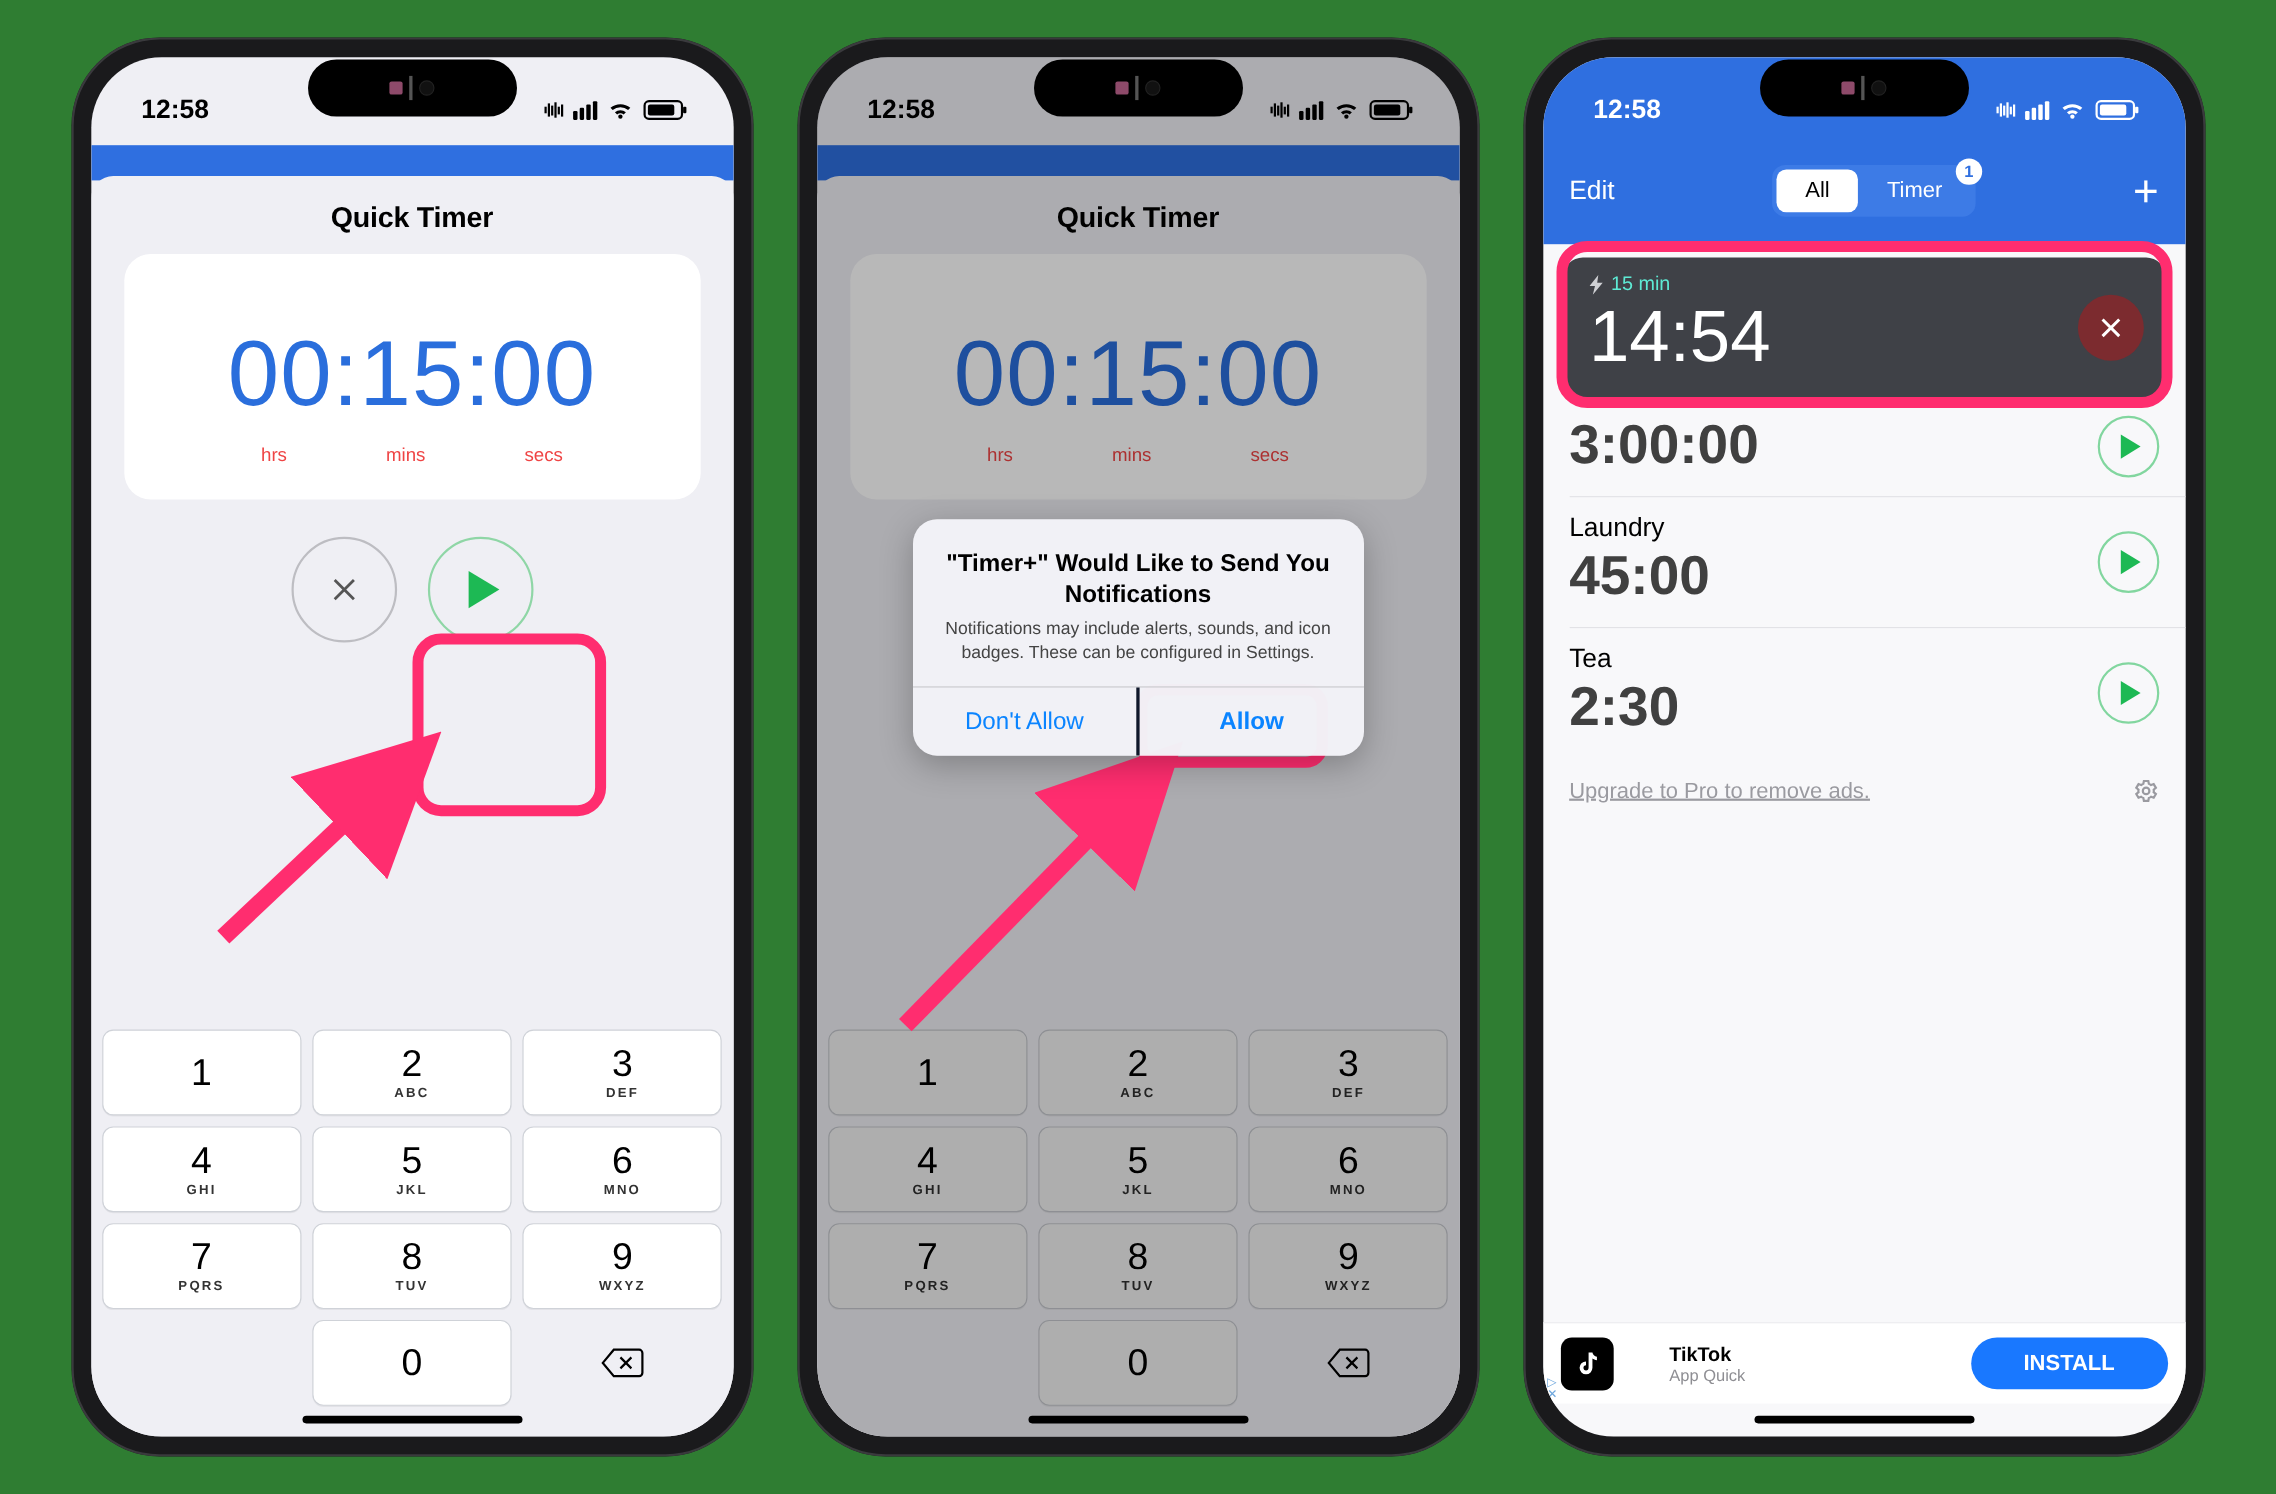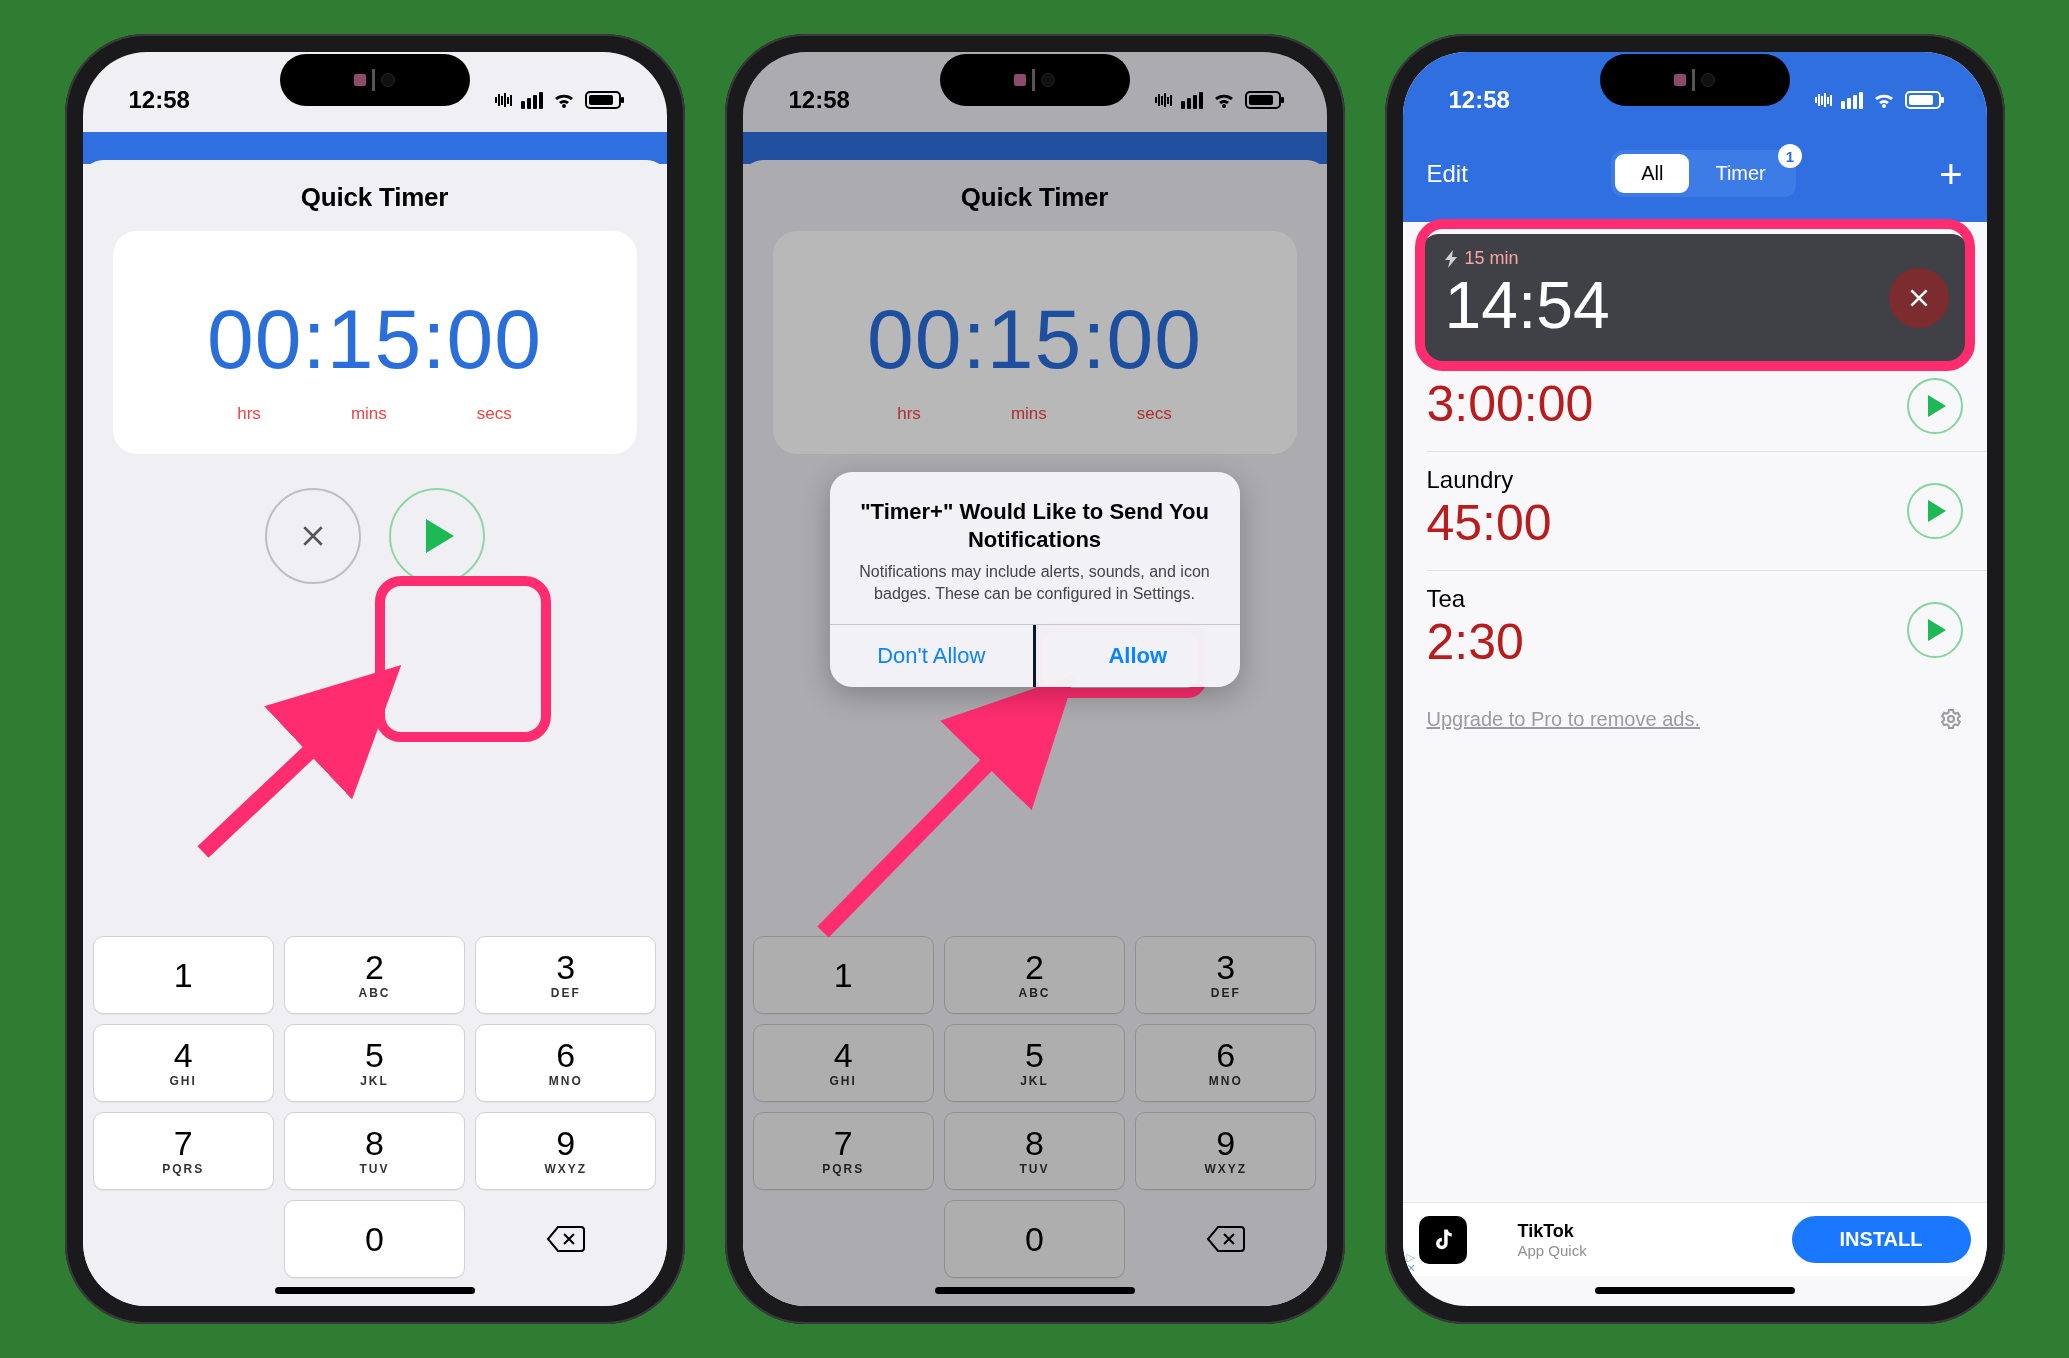--- a/index.html
+++ b/index.html
@@ -146,29 +146,29 @@
   .seg{display:flex;background:#3d7be6;border-radius:12px;padding:4px;gap:0;position:relative;}
   .seg .seg-btn{padding:8px 26px;font-size:20px;color:#fff;border-radius:9px;}
   .seg .seg-btn.active{background:#fff;color:#000;font-weight:500;}
   .seg .badge{position:absolute;top:-6px;right:-6px;width:24px;height:24px;border-radius:50%;background:#fff;color:#2f6fe0;font-size:15px;font-weight:700;display:flex;align-items:center;justify-content:center;}
   .plus{color:#fff;font-size:40px;font-weight:300;line-height:.6;}
   .timers{position:absolute;top:172px;left:0;right:0;bottom:110px;}
   .run-card{
     margin:10px 18px 0;background:#3f4147;color:#fff;
     border-radius:18px;padding:14px 24px 18px;position:relative;
   }
-  .run-card .rc-top{display:flex;align-items:center;gap:6px;font-size:18px;color:#fca5a5;}
+  .run-card .rc-top{display:flex;align-items:center;gap:6px;font-size:18px;color:#5eead4;}
   .run-card .rc-time{font-size:66px;font-weight:300;margin-top:-2px;font-variant-numeric:tabular-nums;}
   .run-card .rc-close{position:absolute;right:20px;top:50%;transform:translateY(-50%);width:60px;height:60px;border-radius:50%;background:#7c2b2f;display:flex;align-items:center;justify-content:center;}
   .run-card .rc-close svg{width:26px;height:26px;}
   .hi-box.card-hi{top:167px;left:12px;right:12px;height:152px;border-radius:28px;}
   .timer-row{padding:14px 24px 18px;position:relative;}
   .timer-row+.timer-row{border-top:1px solid #e2e2e6;margin-left:24px;padding-left:0;padding-right:24px;}
   .timer-row .tr-name{font-size:24px;color:#000;}
-  .timer-row .tr-time{font-size:50px;font-weight:400;color:#b91c1c;font-variant-numeric:tabular-nums;}
+  .timer-row .tr-time{font-size:50px;font-weight:700;color:#404040;font-variant-numeric:tabular-nums;}
   .timer-row .tr-play{position:absolute;right:24px;top:50%;transform:translateY(-50%);width:56px;height:56px;border:2px solid #82d69f;border-radius:50%;display:flex;align-items:center;justify-content:center;}
   .timer-row .tr-play .tri{width:0;height:0;border-top:11px solid transparent;border-bottom:11px solid transparent;border-left:18px solid var(--green);margin-left:4px;}
   .upsell{margin:18px 24px;display:flex;align-items:center;justify-content:space-between;}
   .upsell .ut{color:#9a9aa0;text-decoration:underline;font-size:20px;}
   .upsell .gear{width:24px;height:24px;color:#9a9aa0;}
   .ad-bar{
     position:absolute;left:0;right:0;bottom:30px;height:74px;
     background:#fff;display:flex;align-items:center;padding:0 16px;gap:14px;
     border-top:1px solid #eaeaee;
   }

